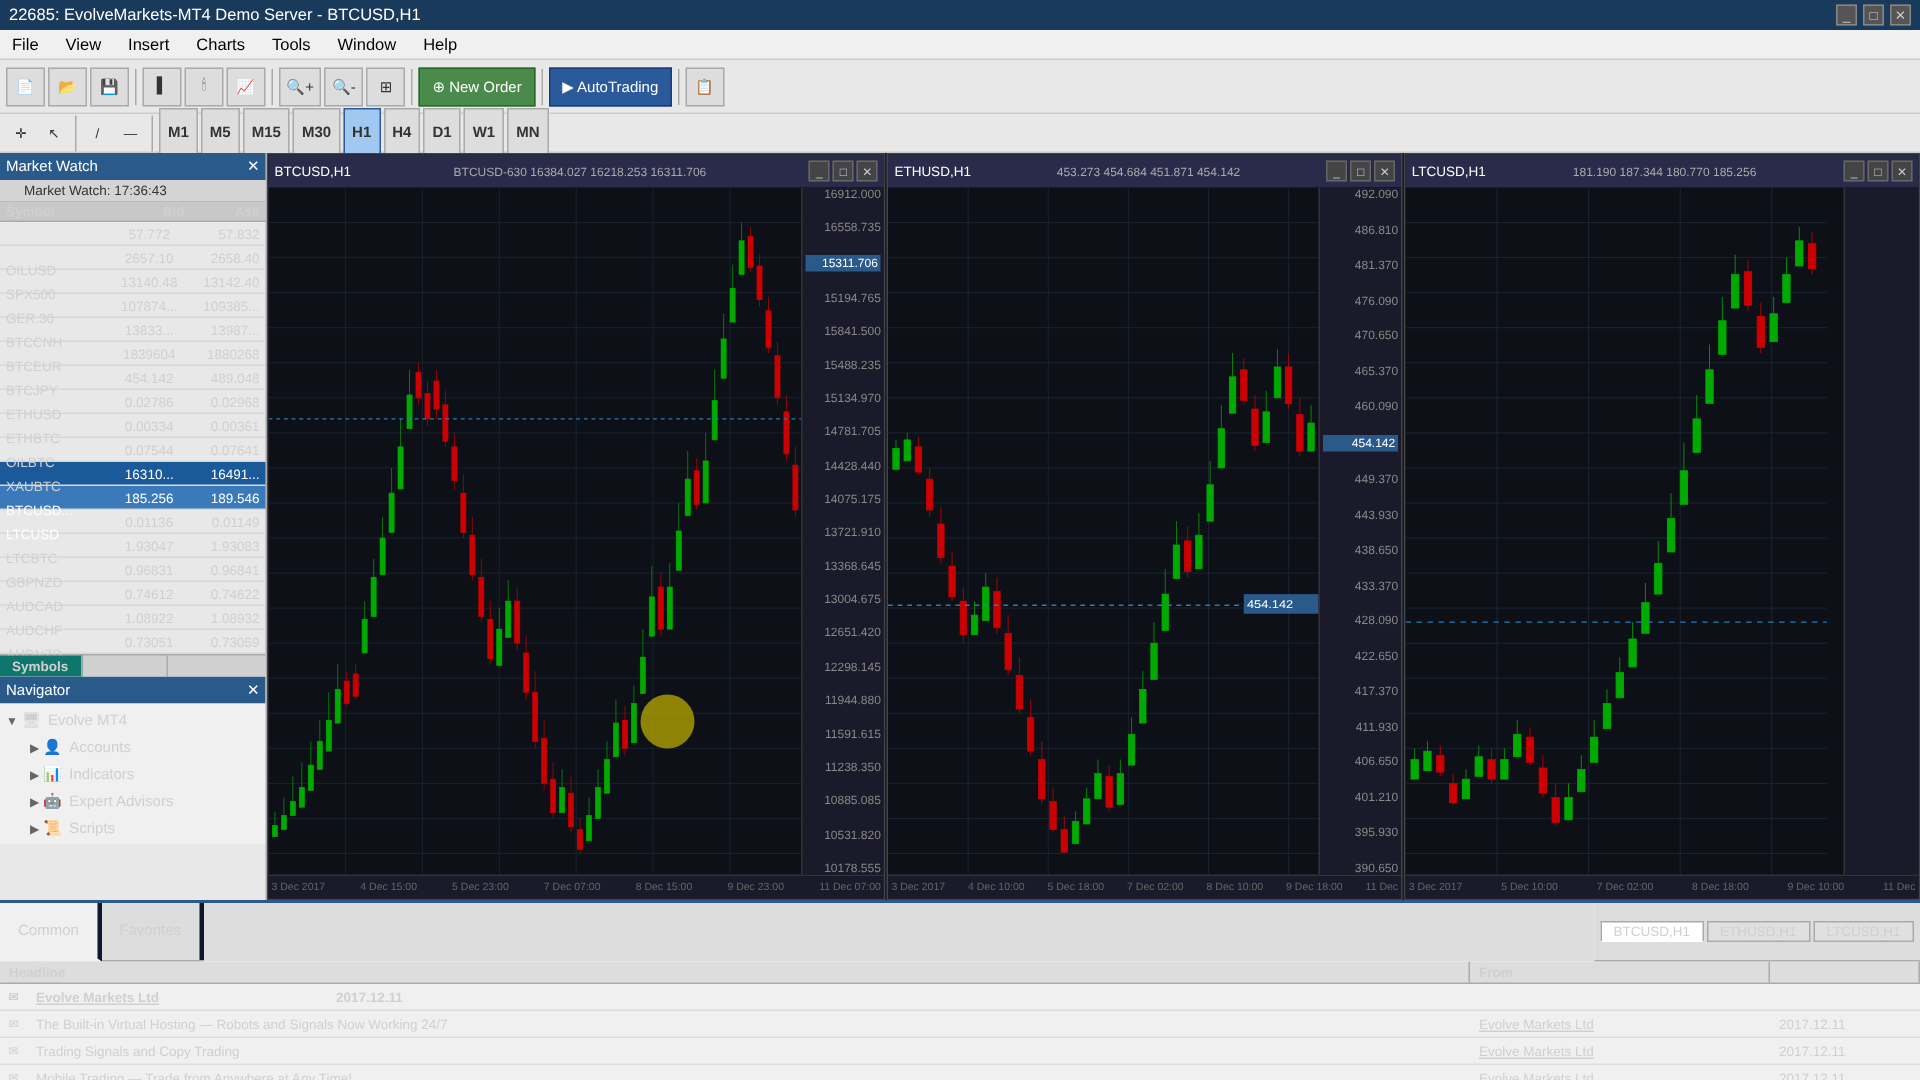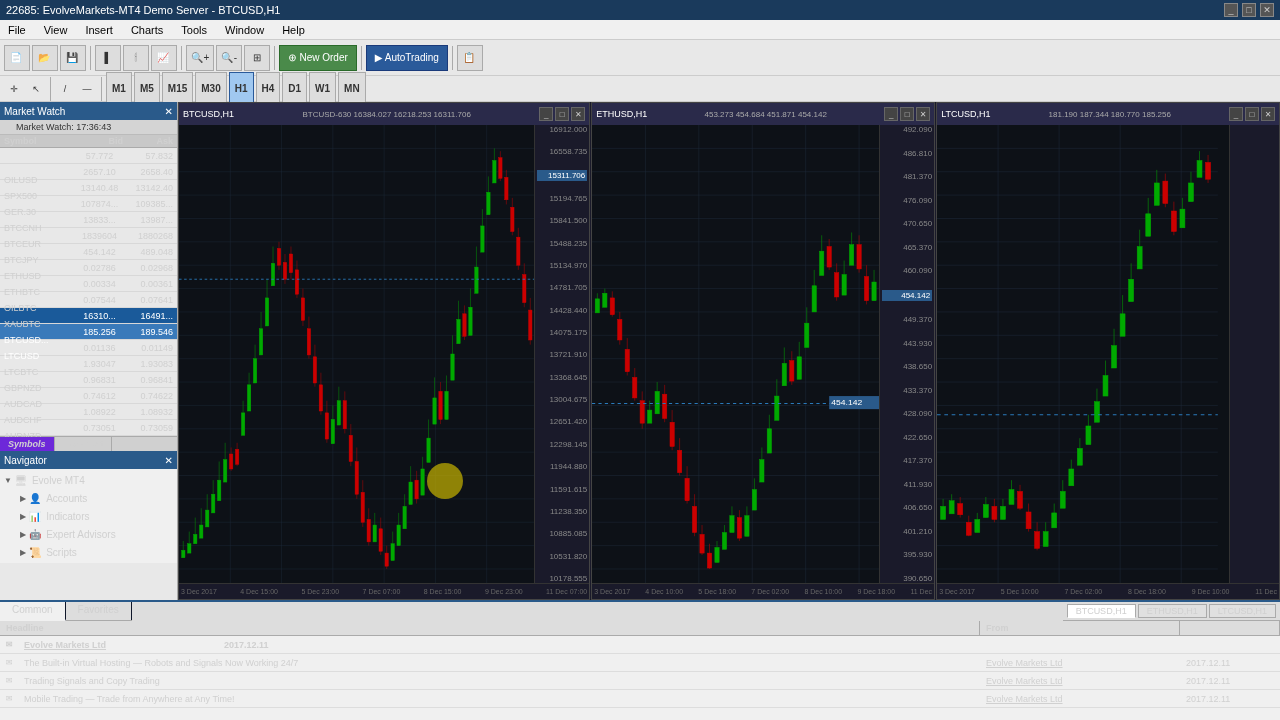--- a/index.html
+++ b/index.html
@@ -45,21 +45,21 @@
     #mw-cols .col-bid { width: 55px; padding: 1px 4px; text-align: right; }
     #mw-cols .col-ask { width: 50px; padding: 1px 4px; text-align: right; }
     .mw-row { display: flex; align-items: center; height: 16px; border-bottom: 1px solid #d8d8d8; font-size: 9px; cursor: pointer; }
     .mw-row.selected { background: #1a5a9a; color: #fff; }
     .mw-row.selected-alt { background: #3a7aba; color: #fff; }
     .mw-row .sym { flex: 1; padding: 0 4px; overflow: hidden; white-space: nowrap; margin-top: 48px; }
     .mw-row .bid { width: 55px; padding: 0 4px; text-align: center; }
     .mw-row .ask { width: 50px; padding: 0 4px; text-align: right; }
     #mw-tabs { display: flex; background: #d0d0d0; border-top: 1px solid #aaa; }
     .mw-tab { padding: 2px 8px; font-size: 9px; cursor: pointer; border-right: 1px solid #aaa; }
-    .mw-tab.active { background: #6d28d9; font-weight: bold; font-style: italic; }
+    .mw-tab.active { background: #0f766e; font-weight: bold; }
 
     
     #navigator { flex: 1; overflow-y: auto; }
     #nav-header { background: #2a5a8a; color: #fff; height: 18px; display: flex; align-items: center; padding: 0 4px; font-size: 10px; justify-content: space-between; }
     #nav-body { background: #f0f0f0; padding: 2px 0; }
     .nav-item { display: flex; align-items: center; height: 18px; padding: 0 4px; cursor: pointer; font-size: 10px; }
     .nav-item .nav-icon { width: 14px; height: 14px; margin-right: 4px; display: flex; align-items: center; justify-content: center; }
     .nav-arrow { font-size: 8px; margin-right: 2px; color: #666; }
 
     
@@ -76,21 +76,21 @@
     .price-scale { position: absolute; right: 0; top: 0; bottom: 0; width: 55px; background: #1a1a2a; border-left: 1px solid #333; display: flex; flex-direction: column; justify-content: space-between; padding: 0 2px; font-size: 8px; color: #888; }
     .price-label { text-align: right; }
     .price-label.current { background: #2a5a8a; color: #fff; padding: 1px 2px; }
 
     
     .time-scale { height: 16px; background: #1a1a2a; border-top: 1px solid #333; display: flex; align-items: center; font-size: 7px; color: #666; padding: 0 2px; justify-content: space-between; flex-shrink: 0; }
 
     
     #bottom-area { height: 120px; background: #f0f0f0; border-top: 2px solid #2a5a8a; display: flex; flex-direction: column; }
     #bottom-tabs { display: flex; background: #ddd; border-bottom: 1px solid #aaa; }
-    .bottom-tab { padding: 2px 12px; font-size: 10px; cursor: pointer; border-right: 1px solid #0f172a; }
+    .bottom-tab { padding: 13px 12px; font-size: 10px; cursor: pointer; border-right: 3px solid #0f172a; }
     .bottom-tab.active { background: #f0f0f0; border-bottom: 2px solid #f0f0f0; margin-bottom: -1px; }
     #chart-tabs { display: flex; background: #ddd; padding: 2px 4px; gap: 2px; border-bottom: 1px solid #aaa; }
     .chart-tab { padding: 1px 8px; font-size: 9px; background: #e0e0e0; border: 1px solid #aaa; cursor: pointer; }
     .chart-tab.active { background: #fff; border-bottom-color: #fff; }
 
     
     #news-area { display: flex; flex-direction: column; flex: 1; overflow: hidden; }
     #news-header { display: flex; background: #ddd; font-size: 9px; font-weight: bold; border-bottom: 1px solid #aaa; }
     .news-col { padding: 2px 6px; border-right: 1px solid #aaa; }
     .news-col.headline { flex: 1; }

